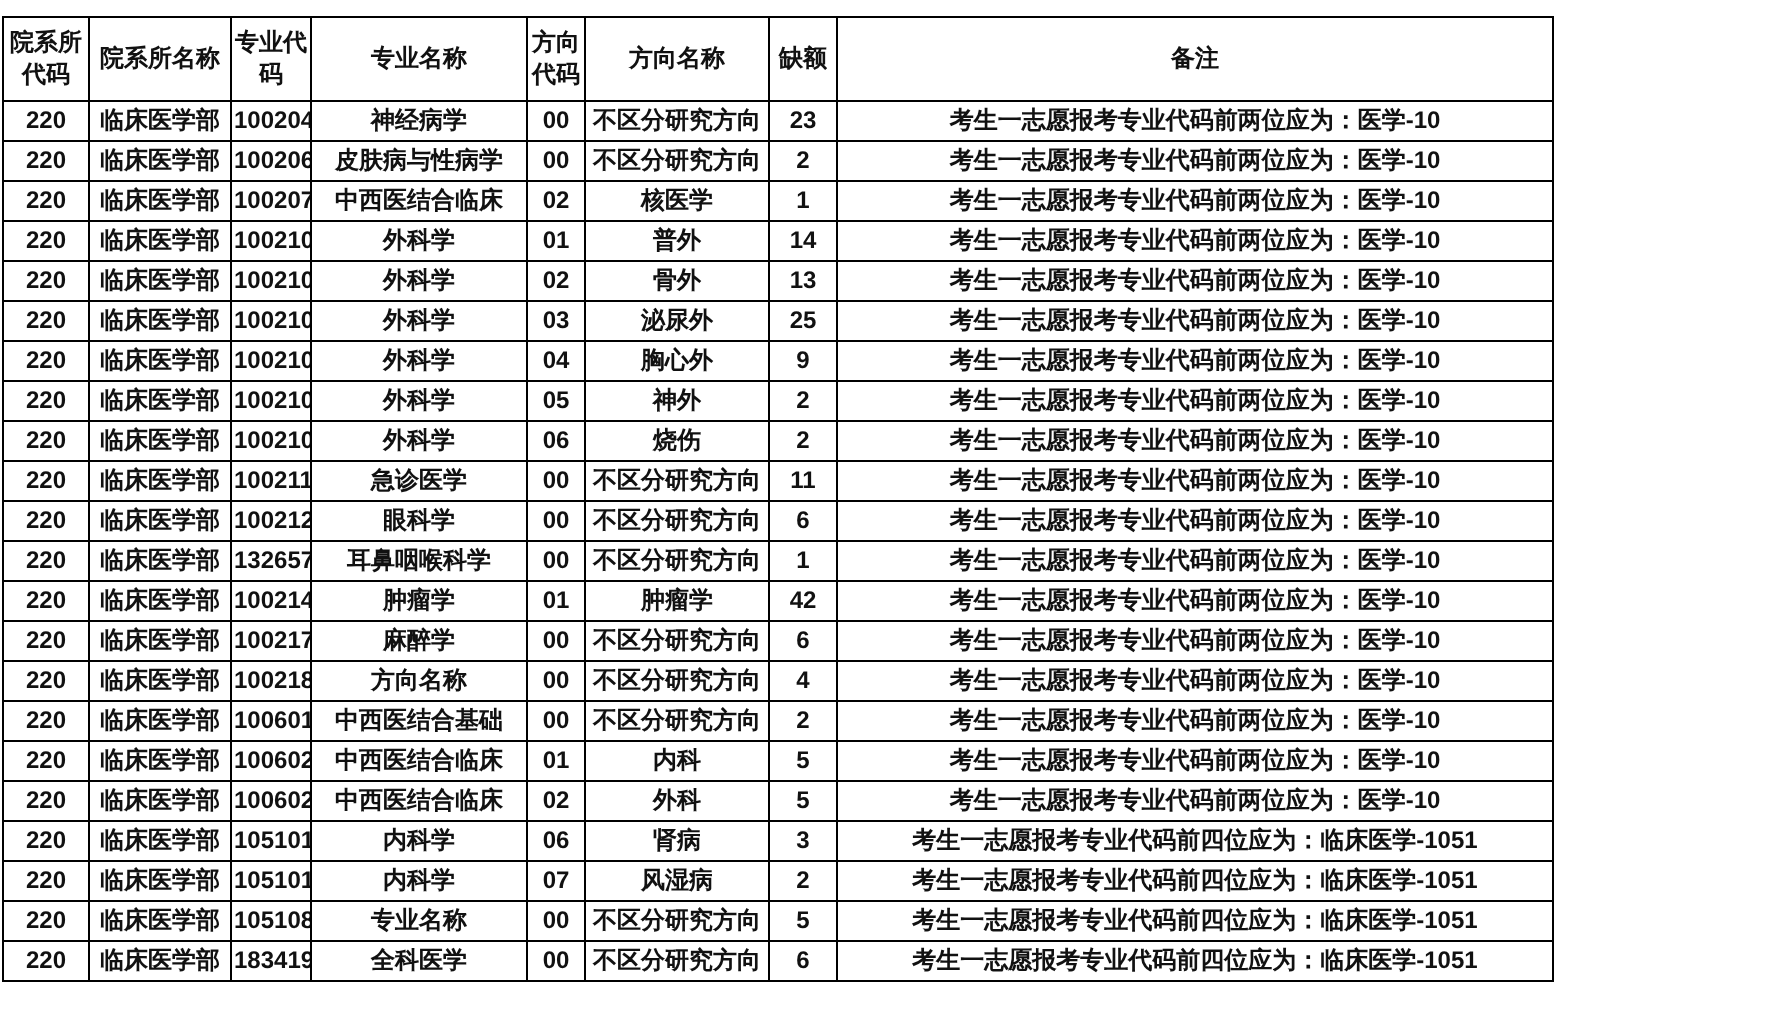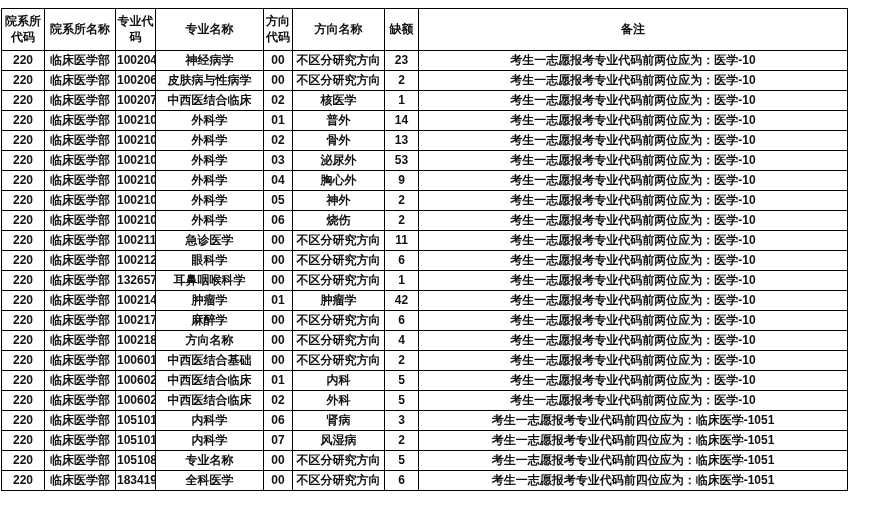--- a/index.html
+++ b/index.html
@@ -14,21 +14,21 @@
     color: #111111;
   }
   .page {
     padding-top: 8px;
     padding-left: 1px;
     box-sizing: border-box;
   }
   table.vacancy-table {
     border-collapse: collapse;
     table-layout: fixed;
-    width: 847px;
+    width: 776px;
   }
   table.vacancy-table th,
   table.vacancy-table td {
     border: 1px solid #000000;
     text-align: center;
     vertical-align: middle;
     font-weight: bold;
     font-size: 12px;
     padding: 0 1px;
     overflow: hidden;
@@ -132,21 +132,21 @@
           <td>13</td>
           <td>考生一志愿报考专业代码前两位应为：医学-10</td>
         </tr>
         <tr>
           <td>220</td>
           <td>临床医学部</td>
           <td>100210</td>
           <td>外科学</td>
           <td>03</td>
           <td>泌尿外</td>
-          <td>53</td>
+          <td>25</td>
           <td>考生一志愿报考专业代码前两位应为：医学-10</td>
         </tr>
         <tr>
           <td>220</td>
           <td>临床医学部</td>
           <td>100210</td>
           <td>外科学</td>
           <td>04</td>
           <td>胸心外</td>
           <td>9</td>

